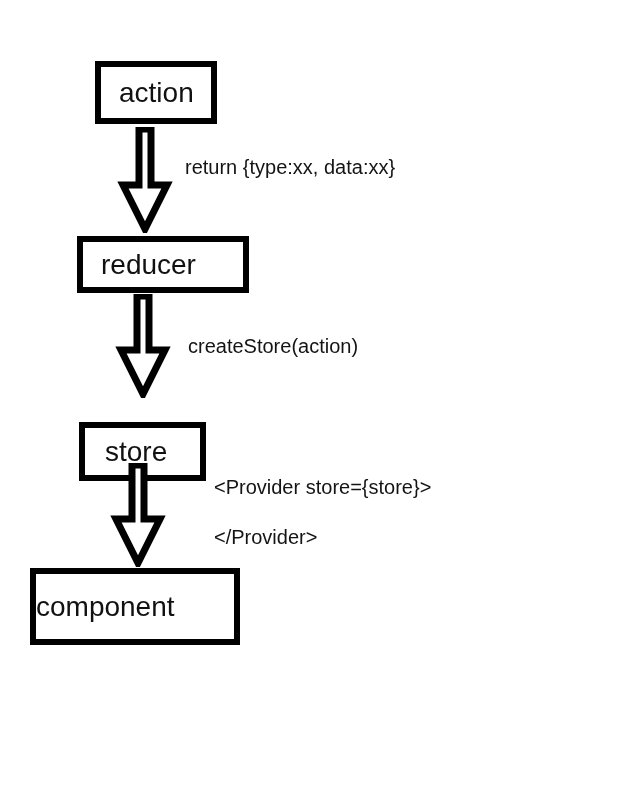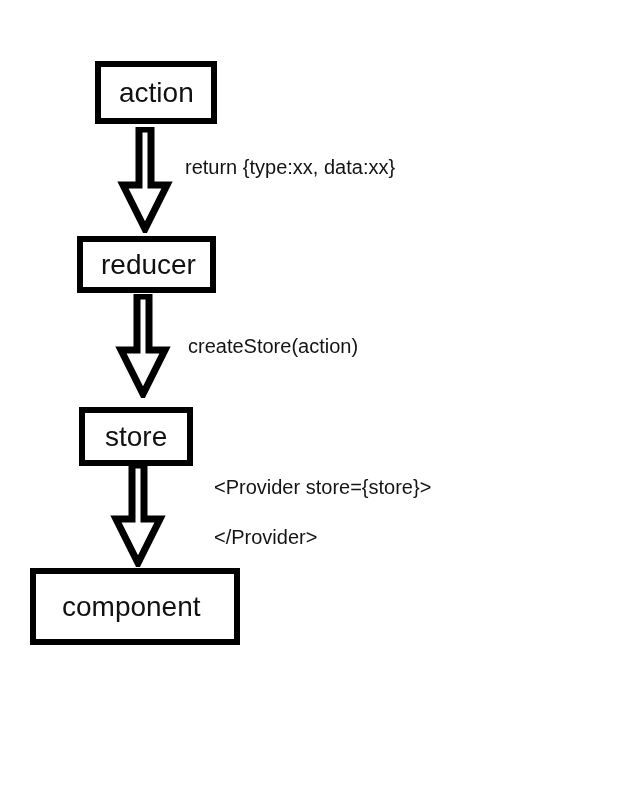--- a/index.html
+++ b/index.html
@@ -30,26 +30,26 @@
     font-family: "Liberation Sans", sans-serif;
     color: #111111;
     font-size: 28px;
     line-height: 1;
     white-space: nowrap;
     letter-spacing: 0px;
   }
   
   #box-action   { left: 95px;  top: 61px;  width: 122px; height: 63px; }
   #box-action .node-label   { padding-left: 18px; }
-  #box-reducer  { left: 77px;  top: 236px; width: 139px; height: 57px; }
+  #box-reducer  { left: 77px;  top: 236px; width: 172px; height: 57px; }
   #box-reducer .node-label  { padding-left: 18px; }
-  #box-store    { left: 79px;  top: 407px; width: 114px; height: 59px; }
+  #box-store    { left: 79px;  top: 422px; width: 127px; height: 59px; }
   #box-store .node-label    { padding-left: 20px; }
   #box-component{ left: 30px;  top: 568px; width: 210px; height: 77px; }
-  #box-component .node-label{ padding-left: 26px; }
+  #box-component .node-label{ }
 
   .arrow {
     position: absolute;
   }
   #arrow-1 { left: 117px; top: 127px; }
   #arrow-2 { left: 115px; top: 294px; }
   #arrow-3 { left: 110px; top: 463px; }
 
   .edge-label {
     position: absolute;

